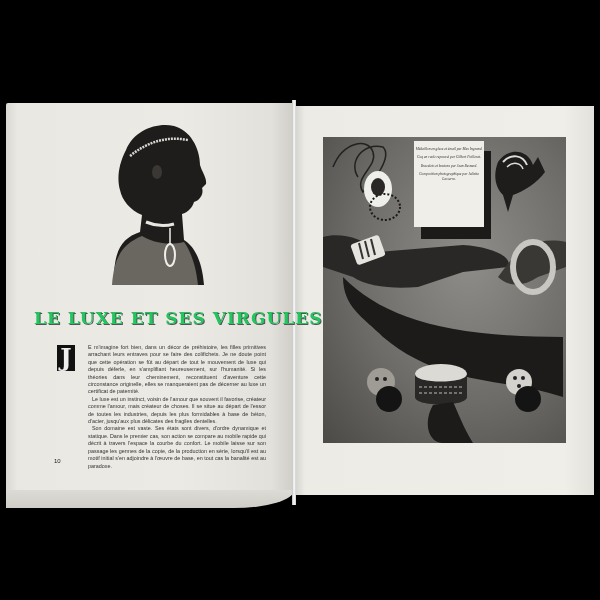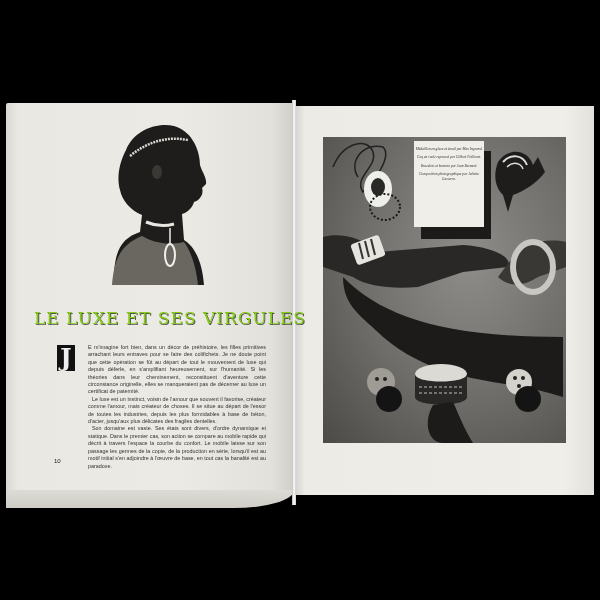--- a/index.html
+++ b/index.html
@@ -6,22 +6,22 @@
   body{width:600px;height:600px;background:#000;position:relative;overflow:hidden;font-family:"Liberation Serif",serif;}
   .page{position:absolute;background:#e9e8e3;}
   .left-page{left:6px;top:103px;width:288px;height:392px;border-radius:2px 0 0 0;
     background:linear-gradient(90deg,#d9d8d2 0%,#e9e8e3 4%,#eceae5 60%,#e3e1dc 92%,#cfcdc6 100%);}
   .left-curl{position:absolute;left:6px;top:490px;width:288px;height:18px;
     background:linear-gradient(180deg,#dcdbd5,#cfcdc6);border-radius:0 0 60px 0/0 0 18px 0;}
   .right-page{left:296px;top:106px;width:298px;height:389px;
     background:linear-gradient(90deg,#d6d5cf 0%,#ecebe6 3%,#efeee9 90%,#e2e1dc 100%);}
   .gutter{position:absolute;left:292px;top:100px;width:4px;height:405px;background:linear-gradient(90deg,#bbb,#fff,#ccc);}
   .portrait{position:absolute;left:112px;top:120px;width:96px;height:165px;}
-  .title{position:absolute;left:34px;top:308px;width:240px;font-family:"DejaVu Serif",serif;font-weight:normal;
-    font-size:17px;letter-spacing:1px;color:#84cc16;white-space:nowrap;text-shadow:1px 1px 0 #555;text-align:center;}
+  .title{position:absolute;left:34px;top:308px;width:240px;font-family:"DejaVu Serif",serif;font-weight:bold;
+    font-size:17px;letter-spacing:1px;color:#22c55e;white-space:nowrap;text-shadow:1px 1px 0 #555;text-align:center;}
   .body-text{position:absolute;left:88px;top:344px;width:178px;font-family:"Liberation Sans",sans-serif;
     font-size:5.4px;line-height:7.4px;color:#333;text-align:justify;}
   .dropcap{position:absolute;left:57px;top:345px;width:18px;height:26px;background:#111;color:#eee;
     font-family:"DejaVu Serif",serif;font-weight:bold;font-size:24px;line-height:26px;text-align:center;}
   .body-text p{margin:0;text-indent:4px;}
   .body-text p.first{text-indent:0;padding-left:0;}
   .page-number{position:absolute;left:54px;top:458px;font-family:"Liberation Sans",sans-serif;font-size:6px;color:#222;}
   .photo{position:absolute;left:323px;top:137px;width:243px;height:306px;background:radial-gradient(ellipse at 60% 40%,#8f8d89 0%,#6e6c68 55%,#4c4a47 100%);overflow:hidden;}
   .caption-card{position:absolute;left:91px;top:4px;width:70px;height:86px;background:#efeee9;
     font-family:"Liberation Serif",serif;font-style:italic;font-size:3.6px;line-height:4.4px;color:#333;text-align:center;padding-top:6px;box-sizing:border-box;}

